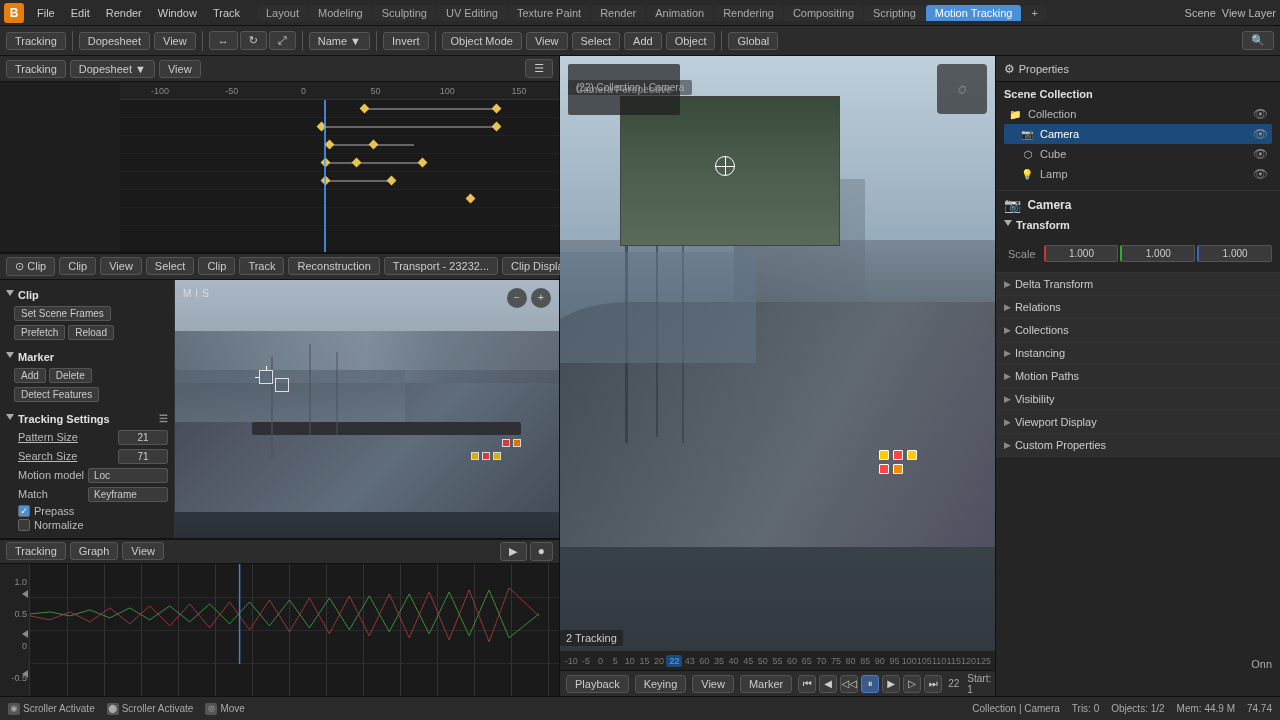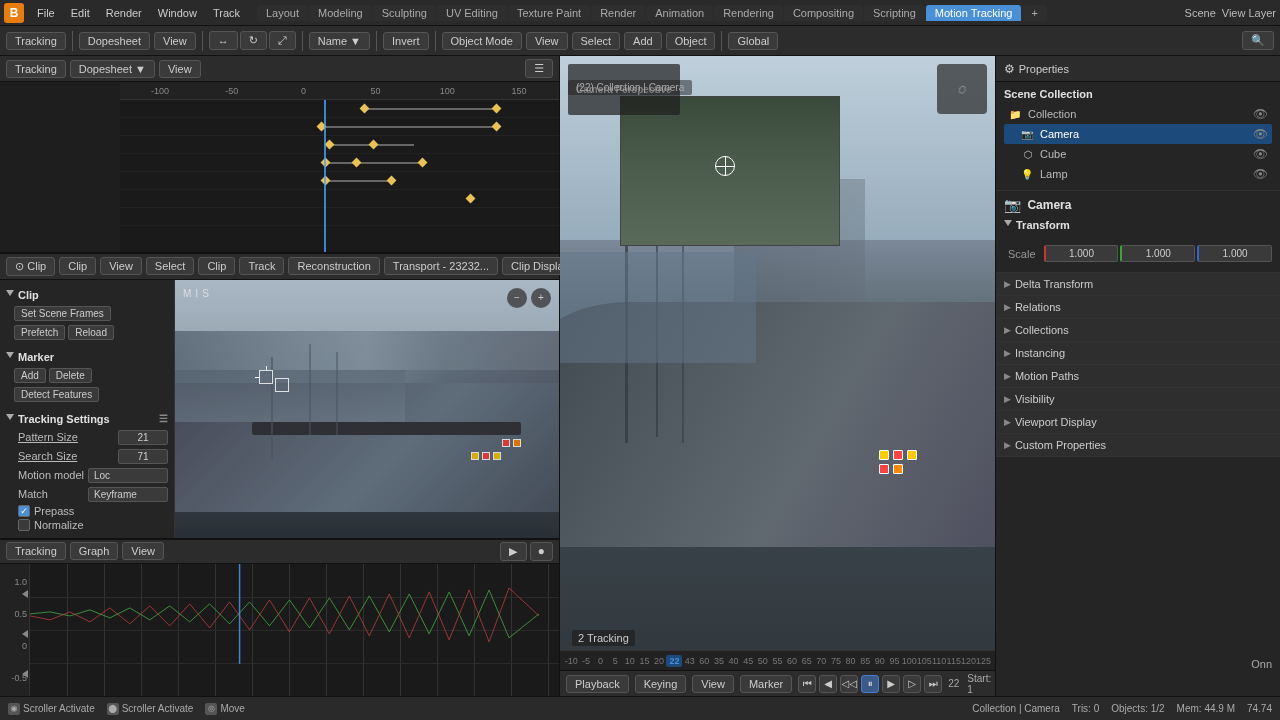--- a/index.html
+++ b/index.html
@@ -965,21 +965,21 @@
             <span class="tl-num">100</span>
             <span class="tl-num">105</span>
             <span class="tl-num">110</span>
             <span class="tl-num">115</span>
             <span class="tl-num">120</span>
             <span class="tl-num">125</span>
           </div>
         </div>
       </div>
 
-      <div style="position:absolute;bottom:24px;left:12px;font-size:11px;color:#ccc;background:rgba(30,30,30,0.7);padding:2px 6px;border-radius:2px;text-align:center;">2 Tracking</div>
+      <div style="position:absolute;bottom:24px;left:0;font-size:11px;color:#ccc;background:rgba(30,30,30,0.7);padding:2px 6px;border-radius:2px;text-align:center;">2 Tracking</div>
     </div>
 
     <div class="playback-bar">
       <div class="toolbar-btn">Playback</div>
       <div class="toolbar-btn">Keying</div>
       <div class="toolbar-btn">View</div>
       <div class="toolbar-btn">Marker</div>
       <div style="margin-left:auto;display:flex;gap:3px;align-items:center;">
         <div class="pb-btn">⏮</div>
         <div class="pb-btn">◀</div>

